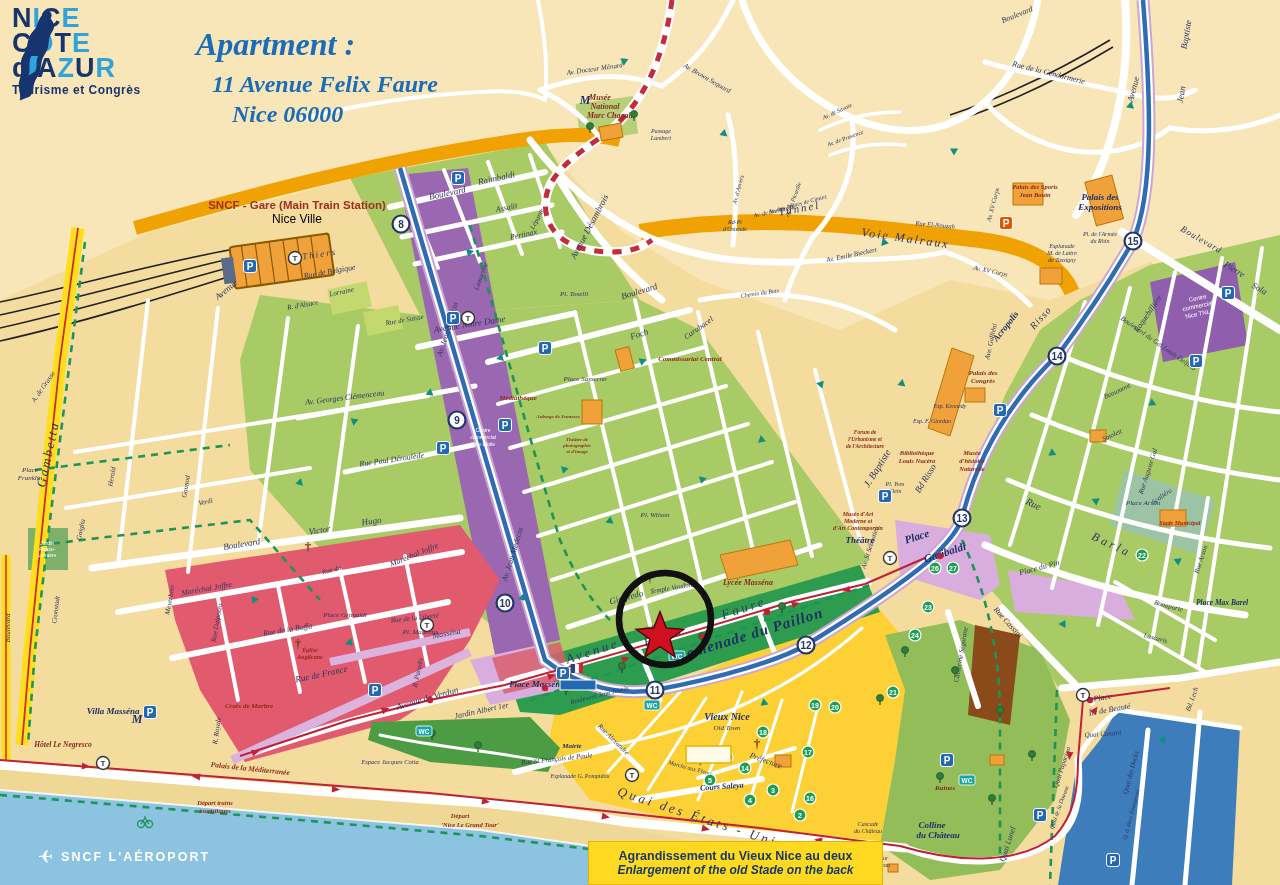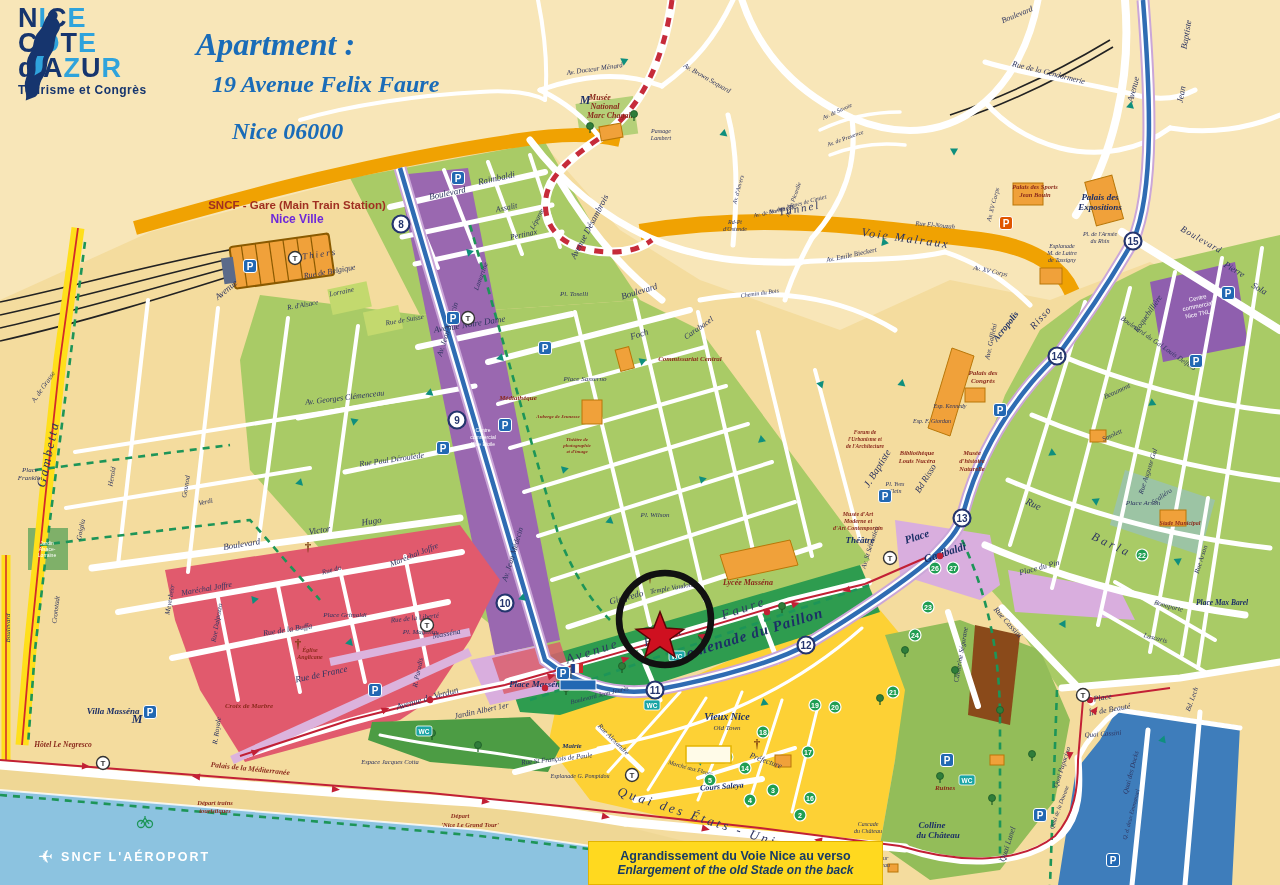--- a/index.html
+++ b/index.html
@@ -4,31 +4,31 @@
 <style>
   html,body{margin:0;padding:0;background:#f4dc9e;}
   #stage{position:relative;width:1280px;height:885px;overflow:hidden;font-family:"Liberation Sans",sans-serif;}
   svg{position:absolute;left:0;top:0;}
   .lb{font-family:"Liberation Serif",serif;text-anchor:middle;}
   .st{fill:#2e3560;font-style:italic;}
   .poi{fill:#8b2a1c;font-style:italic;font-weight:bold;}
   .big{fill:#1c2f66;font-style:italic;font-weight:bold;}
   .wh{fill:#ffffff;font-family:"Liberation Sans",sans-serif;}
   .ov{position:absolute;z-index:5;}
-  #logo{left:18px;top:6px;display:flex;gap:6px;align-items:flex-start;width:190px;}
+  #logo{left:12px;top:6px;display:flex;gap:6px;align-items:flex-start;width:190px;}
   #logo .words{line-height:25px;font-weight:bold;font-size:27px;font-family:"Liberation Sans",sans-serif;letter-spacing:1px;}
   #logo .tagline{font-size:12px;font-weight:bold;color:#16356e;letter-spacing:.5px;margin-top:2px;}
   .c-navy{color:#16356e}.c-cyan{color:#2fa3dc}
   #apt{left:196px;top:26px;width:330px;color:#1a6cb8;font-family:"Liberation Serif",serif;font-weight:bold;font-style:italic;}
   #apt .l1{font-size:32px;}
   #apt .l2{font-size:24px;margin-left:16px;margin-top:8px;}
-  #apt .l3{font-size:24px;margin-left:36px;margin-top:20px;}
+  #apt .l3{font-size:24px;margin-left:36px;margin-top:3px;}
   #station{left:192px;top:198px;width:210px;text-align:center;line-height:14px;}
   #station .l1{font-size:11.5px;font-weight:bold;color:#a03022;}
-  #station .l2{font-size:12px;font-weight:bold;color:#6d28d9;}
+  #station .l2{font-size:12px;font-weight:normal;color:#000000;}
   #airport{left:38px;top:846px;color:#fff;display:flex;align-items:center;gap:8px;}
   #airport .txt{font-size:12.5px;font-weight:bold;letter-spacing:2px;}
   #airport .plane{font-size:18px;transform:scaleX(-1);display:inline-block;}
   #enlarge{left:588px;top:841px;width:293px;height:42px;background:#ffd91f;border:1px solid #e3b400;
            display:flex;flex-direction:column;justify-content:center;text-align:center;color:#173a66;}
   #enlarge .l1{font-size:12.5px;font-weight:bold;}
   #enlarge .l2{font-size:12px;font-weight:bold;font-style:italic;}
 </style>
 </head>
 <body>
@@ -829,31 +829,31 @@
           <div><span class="c-navy">N</span><span class="c-cyan">I</span><span class="c-navy">C</span><span class="c-cyan">E</span></div>
           <div><span class="c-navy">C</span><span class="c-cyan">Ô</span><span class="c-navy">T</span><span class="c-cyan">E</span></div>
           <div><span class="c-navy">d</span><span class="c-cyan">'</span><span class="c-navy">A</span><span class="c-cyan">Z</span><span class="c-navy">U</span><span class="c-cyan">R</span></div>
         </div>
     <div class="tagline">Tourisme et Congrès</div>
   </div>
 </div>
 
 <div class="ov" id="apt">
   <div class="l1">Apartment :</div>
-  <div class="l2">19 Avenue Felix Faure</div>
+  <div class="l2">11 Avenue Felix Faure</div>
   <div class="l3">Nice 06000</div>
 </div>
 
 <div class="ov" id="station">
   <div class="l1">SNCF - Gare (Main Train Station)</div>
   <div class="l2">Nice Ville</div>
 </div>
 
 <div class="ov" id="airport">
   <span class="plane">✈</span>
   <span class="txt">SNCF L'AÉROPORT</span>
 </div>
 
 <div class="ov" id="enlarge">
-  <div class="l1">Agrandissement du Voie Nice au verso</div>
+  <div class="l1">Agrandissement du Vieux Nice au deux</div>
   <div class="l2">Enlargement of the old Stade on the back</div>
 </div>
 </div>
 
 </body></html>

